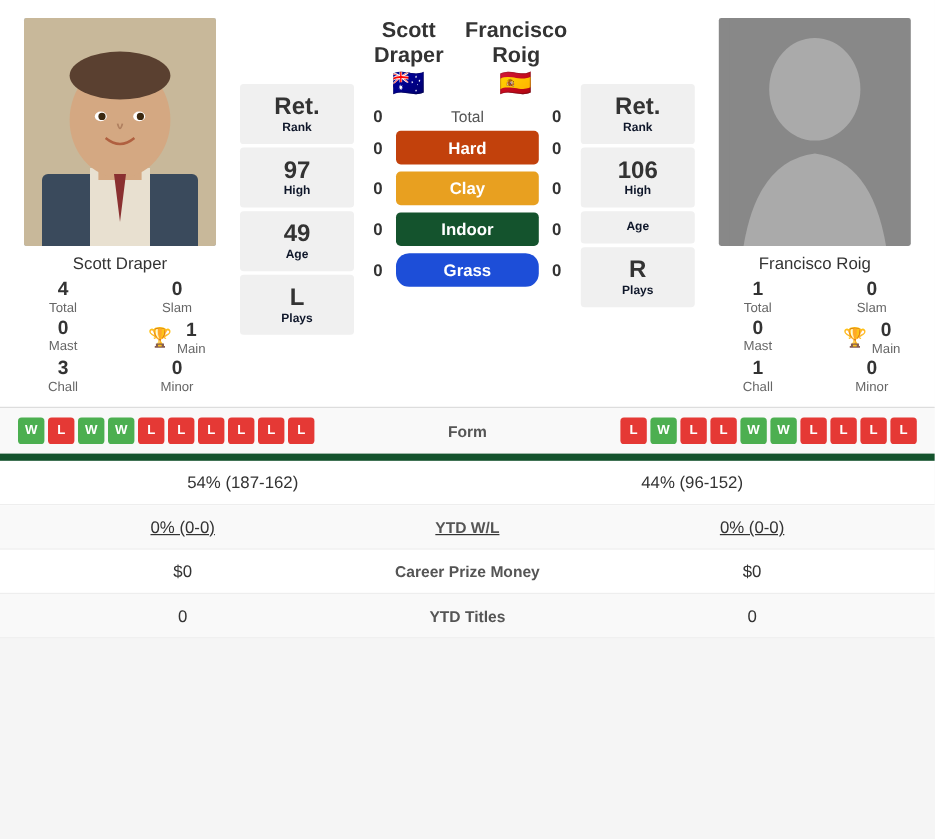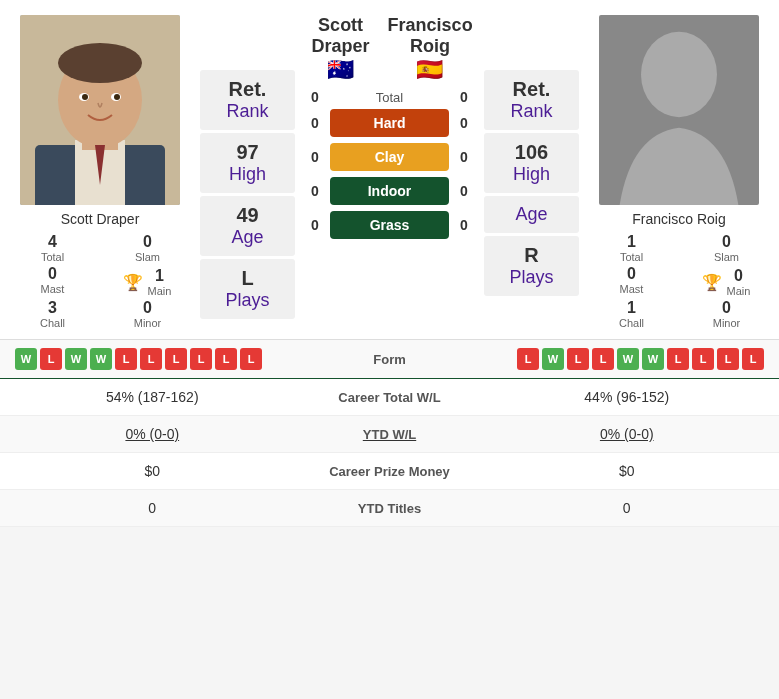--- a/index.html
+++ b/index.html
@@ -120,21 +120,21 @@
       text-align: center;
       padding: 6px 0;
       border-radius: 4px;
       color: #fff;
       font-size: 14px;
       font-weight: bold;
     }
     .surface-hard { background: #c2410c; }
     .surface-clay { background: #e8a020; }
     .surface-indoor { background: #14532d; }
-    .surface-grass { background: #14532d; }
+    .surface-grass { background: #1d4ed8; border-radius: 11px; }
 
     
     .player-right {
       display: flex;
       flex-direction: column;
       align-items: center;
       width: 180px;
       flex-shrink: 0;
     }
 
@@ -167,22 +167,23 @@
       text-align: center;
       padding: 8px 0;
       width: 95px;
     }
     .stat-box .val {
       font-size: 20px;
       font-weight: bold;
       color: #333;
     }
     .stat-box .lbl {
-      font-size: 18px;
-      color: #4c1d95;
+      font-size: 10px;
+      color: #0f172a;
+      font-weight: bold;
     }
 
     .total-row {
       display: flex;
       justify-content: space-between;
       align-items: center;
       margin-bottom: 4px;
     }
     .total-label {
       font-size: 13px;
@@ -233,21 +234,21 @@
       justify-content: center;
       font-size: 11px;
       font-weight: bold;
       color: #fff;
     }
     .badge-w { background: #4caf50; }
     .badge-l { background: #e53935; }
 
     
     .stats-rows {
-      border-top: 1px solid #14532d;
+      border-top: 6px solid #14532d;
     }
     .stats-row {
       display: flex;
       align-items: center;
       border-bottom: 1px solid #eee;
       padding: 10px 15px;
     }
     .stats-row-left {
       flex: 1;
       text-align: center;
@@ -496,21 +497,20 @@
         <div class="badge badge-l">L</div>
         <div class="badge badge-l">L</div>
         <div class="badge badge-l">L</div>
         <div class="badge badge-l">L</div>
       </div>
   </div>
 
   <div class="stats-rows">
     <div class="stats-row">
       <div class="stats-row-left">54% (187-162)</div>
-      <div class="stats-row-center">Career Total W/L</div>
       <div class="stats-row-right">44% (96-152)</div>
     </div>
     <div class="stats-row" style="background:#f9f9f9;text-decoration:underline;">
       <div class="stats-row-left">0% (0-0)</div>
       <div class="stats-row-center">YTD W/L</div>
       <div class="stats-row-right">0% (0-0)</div>
     </div>
     <div class="stats-row">
       <div class="stats-row-left">$0</div>
       <div class="stats-row-center">Career Prize Money</div>

